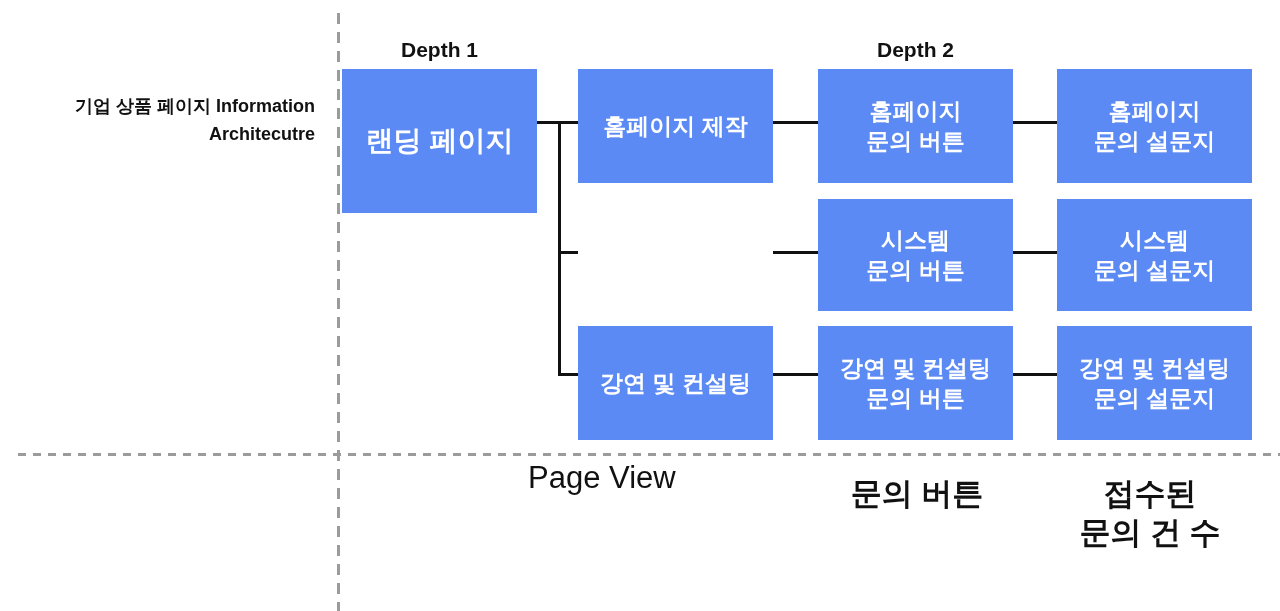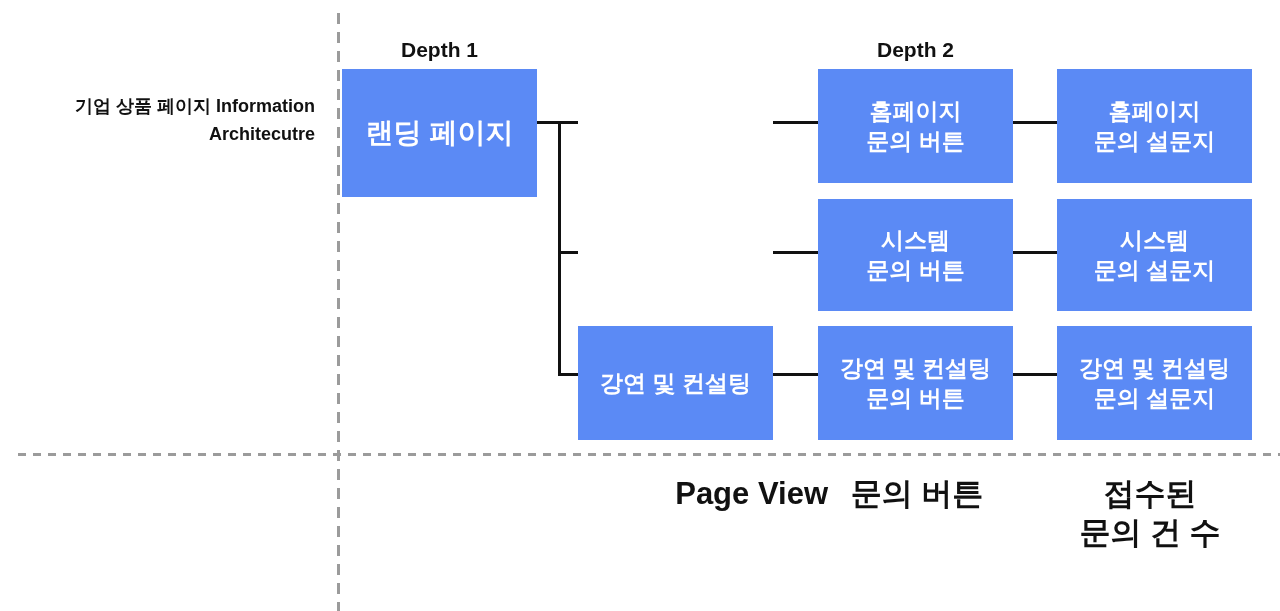--- a/index.html
+++ b/index.html
@@ -40,21 +40,21 @@
   }
   .ch1{left:342px}.ch2{left:578px}.ch3{left:818px}.ch4{left:1057px}
   
   .node{
     position:absolute;width:195px;
     background:var(--blue);color:#ffffff;
     display:flex;flex-direction:column;justify-content:center;align-items:center;
     text-align:center;font-weight:bold;
   }
   .node span{display:block}
-  .n-root{left:342px;top:69px;height:128px;font-size:28px;}
+  .n-root{left:342px;top:69px;height:144px;font-size:28px;}
   .r1{top:69px;height:114px}
   .r2{top:199px;height:112px}
   .r3{top:326px;height:114px}
   .c2{left:578px}.c3{left:818px}.c4{left:1057px}
   .node.sub{font-size:23px;line-height:30px;}
   
   .conn{position:absolute;background:var(--ink);}
   .h{height:3px}
   .v{width:3px}
 </style>
@@ -82,20 +82,23 @@
   <div class="conn h" style="left:1013px;top:121px;width:44px"></div>
   <div class="conn h" style="left:773px;top:251px;width:45px"></div>
   <div class="conn h" style="left:1013px;top:251px;width:44px"></div>
   <div class="conn h" style="left:773px;top:373px;width:45px"></div>
   <div class="conn h" style="left:1013px;top:373px;width:44px"></div>
 
   <div class="node n-root">
     <span>랜딩 페이지</span>
   </div>
 
+  <div class="node sub r1 c2">
+    <span>홈페이지 제작</span>
+  </div>
   <div class="node sub r1 c3">
     <span>홈페이지</span>
     <span>문의 버튼</span>
   </div>
   <div class="node sub r1 c4">
     <span>홈페이지</span>
     <span>문의 설문지</span>
   </div>
 
   <div class="node sub r2 c3">
@@ -112,21 +115,21 @@
   </div>
   <div class="node sub r3 c3">
     <span>강연 및 컨설팅</span>
     <span>문의 버튼</span>
   </div>
   <div class="node sub r3 c4">
     <span>강연 및 컨설팅</span>
     <span>문의 설문지</span>
   </div>
 
-  <div style="position:absolute;left:528px;top:474px;width:300px;text-align:right;font-weight:bold;font-size:31px;line-height:39px;color:var(--ink)">
+  <div style="position:absolute;left:528px;top:458px;width:300px;text-align:left;font-weight:normal;font-size:31px;line-height:39px;color:var(--ink)">
     <span style="display:block">Page View</span>
   </div>
   <div style="position:absolute;left:767px;top:474px;width:300px;text-align:center;font-weight:bold;font-size:31px;line-height:39px;color:var(--ink)">
     <span style="display:block">문의 버튼</span>
   </div>
   <div style="position:absolute;left:1000px;top:474px;width:300px;text-align:center;font-weight:bold;font-size:31px;line-height:39px;color:var(--ink)">
     <span style="display:block">접수된</span>
     <span style="display:block">문의 건 수</span>
   </div>
 

